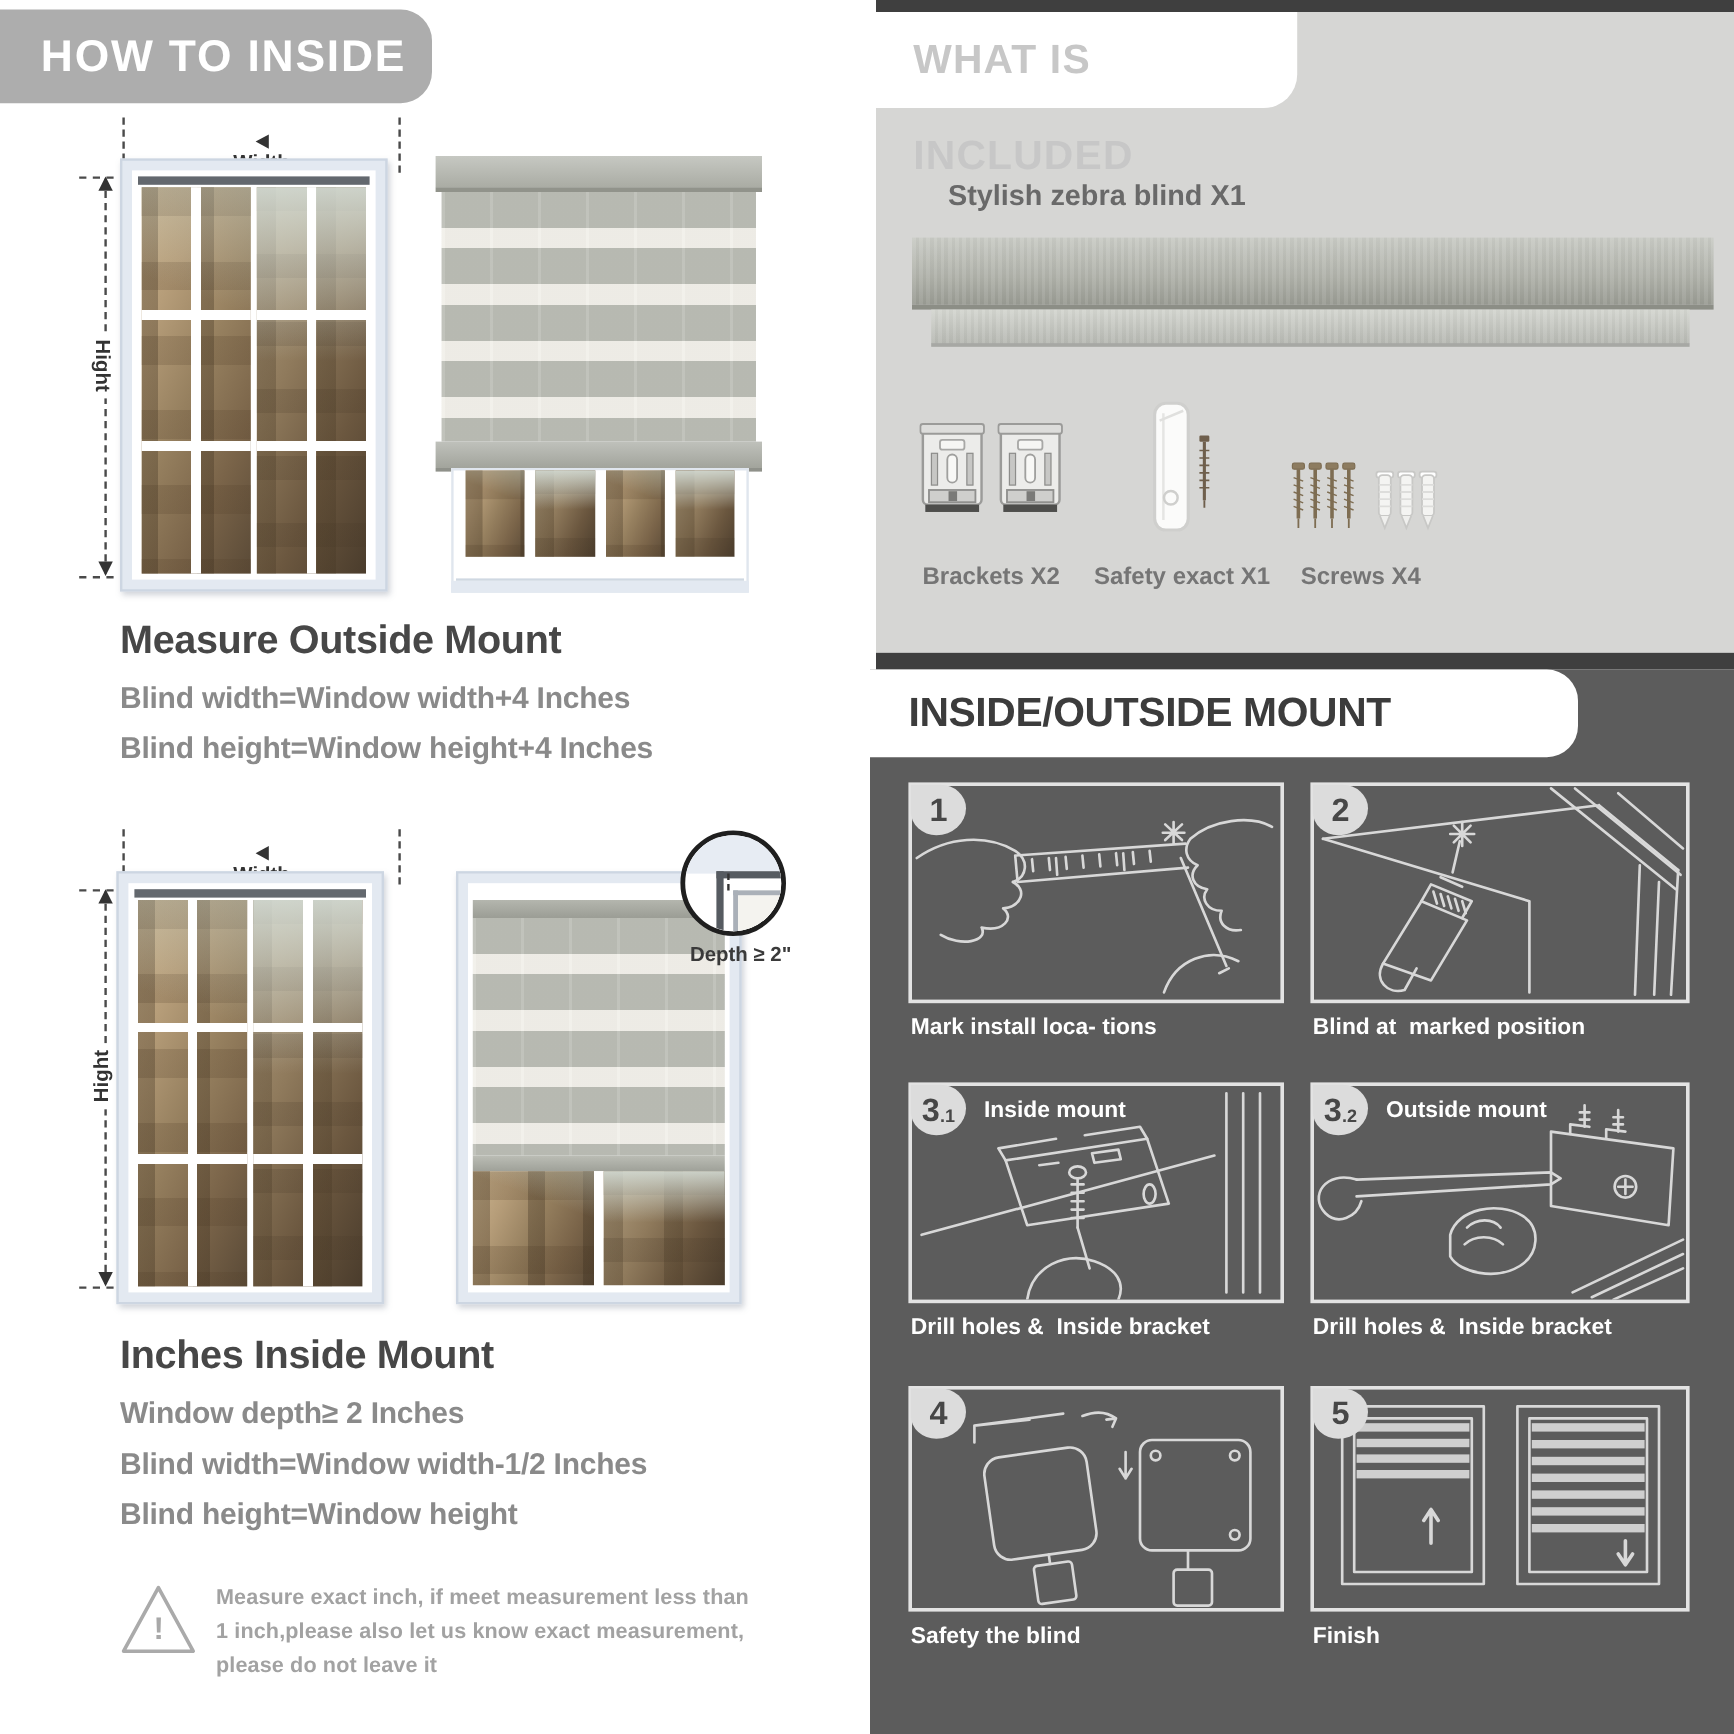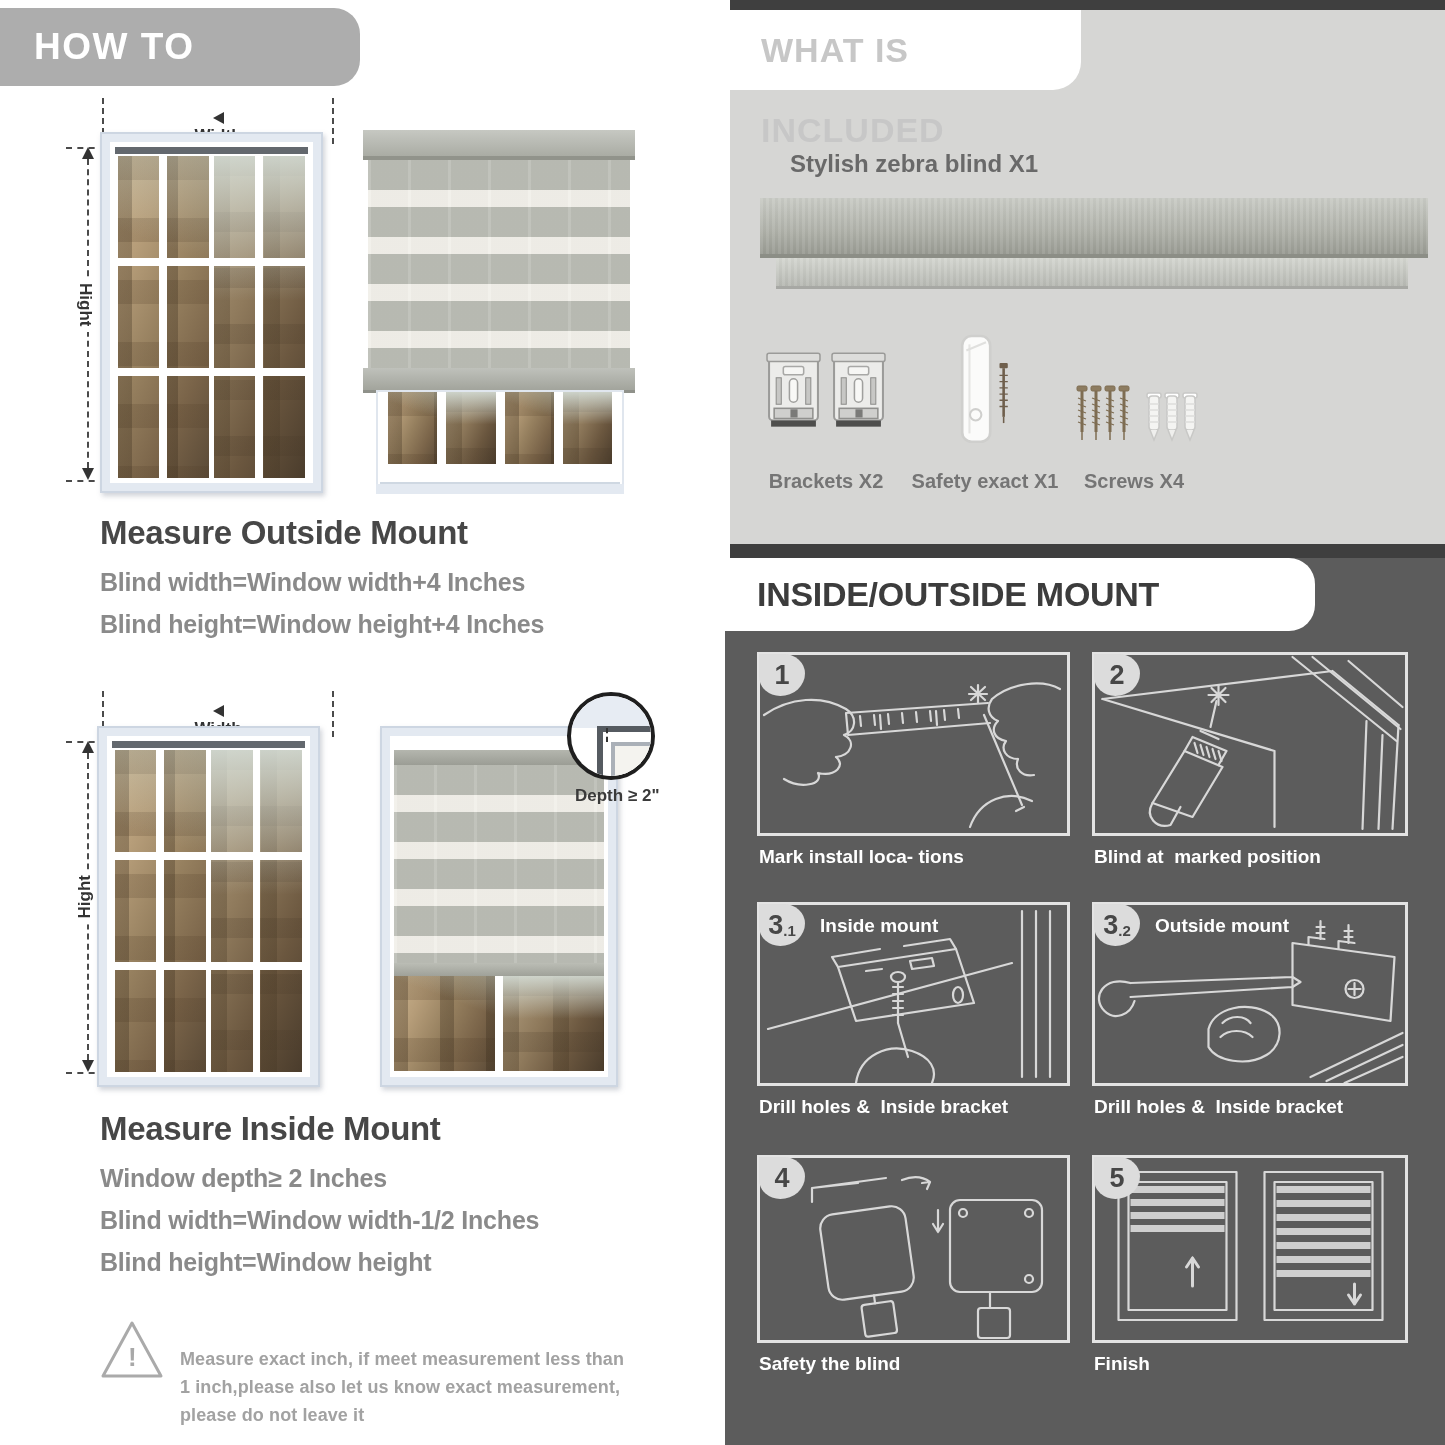--- a/index.html
+++ b/index.html
@@ -107,21 +107,21 @@
   .badge .s{font-size:15px;line-height:1;margin-top:10px;}
   .step-lbl{position:absolute;left:60px;top:10px;font-size:19px;color:#fff;}
   .step-svg{position:absolute;inset:0;width:100%;height:100%;}
 </style>
 </head>
 <body>
 
 <div id="stage">
 
   <div class="abs how-header">
-    <span>HOW TO MEASURE</span>
+    <span>HOW TO INSIDE</span>
   </div>
 
   <div class="abs harrow" style="left:104px;top:112px;width:228px;">
     <span class="ah ah-l"></span>
     <span class="hline"></span>
     <span class="hlbl">Width</span>
     <span class="hline"></span>
     <span class="ah ah-r"></span>
   </div>
   <div class="abs vtick" style="left:102px;top:98px;height:46px;"></div>
@@ -200,30 +200,30 @@
   </div>
 
   <div class="abs dc" style="left:567px;top:692px;">
     <div class="dc-wall"></div>
     <div class="dc-l1"></div>
     <div class="dc-l2"></div>
     <div class="dc-dash"></div>
   </div>
   <div class="abs depth-lbl" style="left:575px;top:786px;">Depth ≥ 2"</div>
 
-  <div class="abs sec-title" style="left:100px;top:1110px;">Measure Inside Mount</div>
+  <div class="abs sec-title" style="left:100px;top:1110px;">Inches Inside Mount</div>
   <div class="abs sec-line" style="left:100px;top:1164px;">Window depth≥ 2 Inches</div>
   <div class="abs sec-line" style="left:100px;top:1206px;">Blind width=Window width-1/2 Inches</div>
   <div class="abs sec-line" style="left:100px;top:1248px;">Blind height=Window height</div>
 
   <svg class="abs" style="left:98px;top:1318px;" width="68" height="64" viewBox="0 0 68 64">
     <path d="M34 5 L63 58 H5 Z" fill="none" stroke="#aaaaaa" stroke-width="3" stroke-linejoin="round"></path>
   </svg>
   <div class="abs warn-mark" style="left:128px;top:1342px;">!</div>
-  <div class="abs note-text" style="left:180px;top:1346px;width:448px;">Measure exact inch, if meet measurement less than 1 inch,please also let us know exact measurement, please do not leave it</div>
+  <div class="abs note-text" style="left:180px;top:1318px;width:448px;">Measure exact inch, if meet measurement less than 1 inch,please also let us know exact measurement, please do not leave it</div>
 
   <div class="abs bar-dark" style="left:730px;top:0;width:715px;height:10px;"></div>
   <div class="abs panel-light" style="left:730px;top:10px;width:715px;height:534px;"></div>
   <div class="abs included-tab">
     <span>WHAT IS INCLUDED</span>
   </div>
 
   <div class="abs blind-lbl" style="left:790px;top:150px;width:560px;">Stylish zebra blind X1</div>
   <div class="abs headrail-main" style="left:760px;top:198px;width:668px;height:56px;"></div>
   <div class="abs headrail-lower" style="left:776px;top:258px;width:632px;height:28px;"></div>

